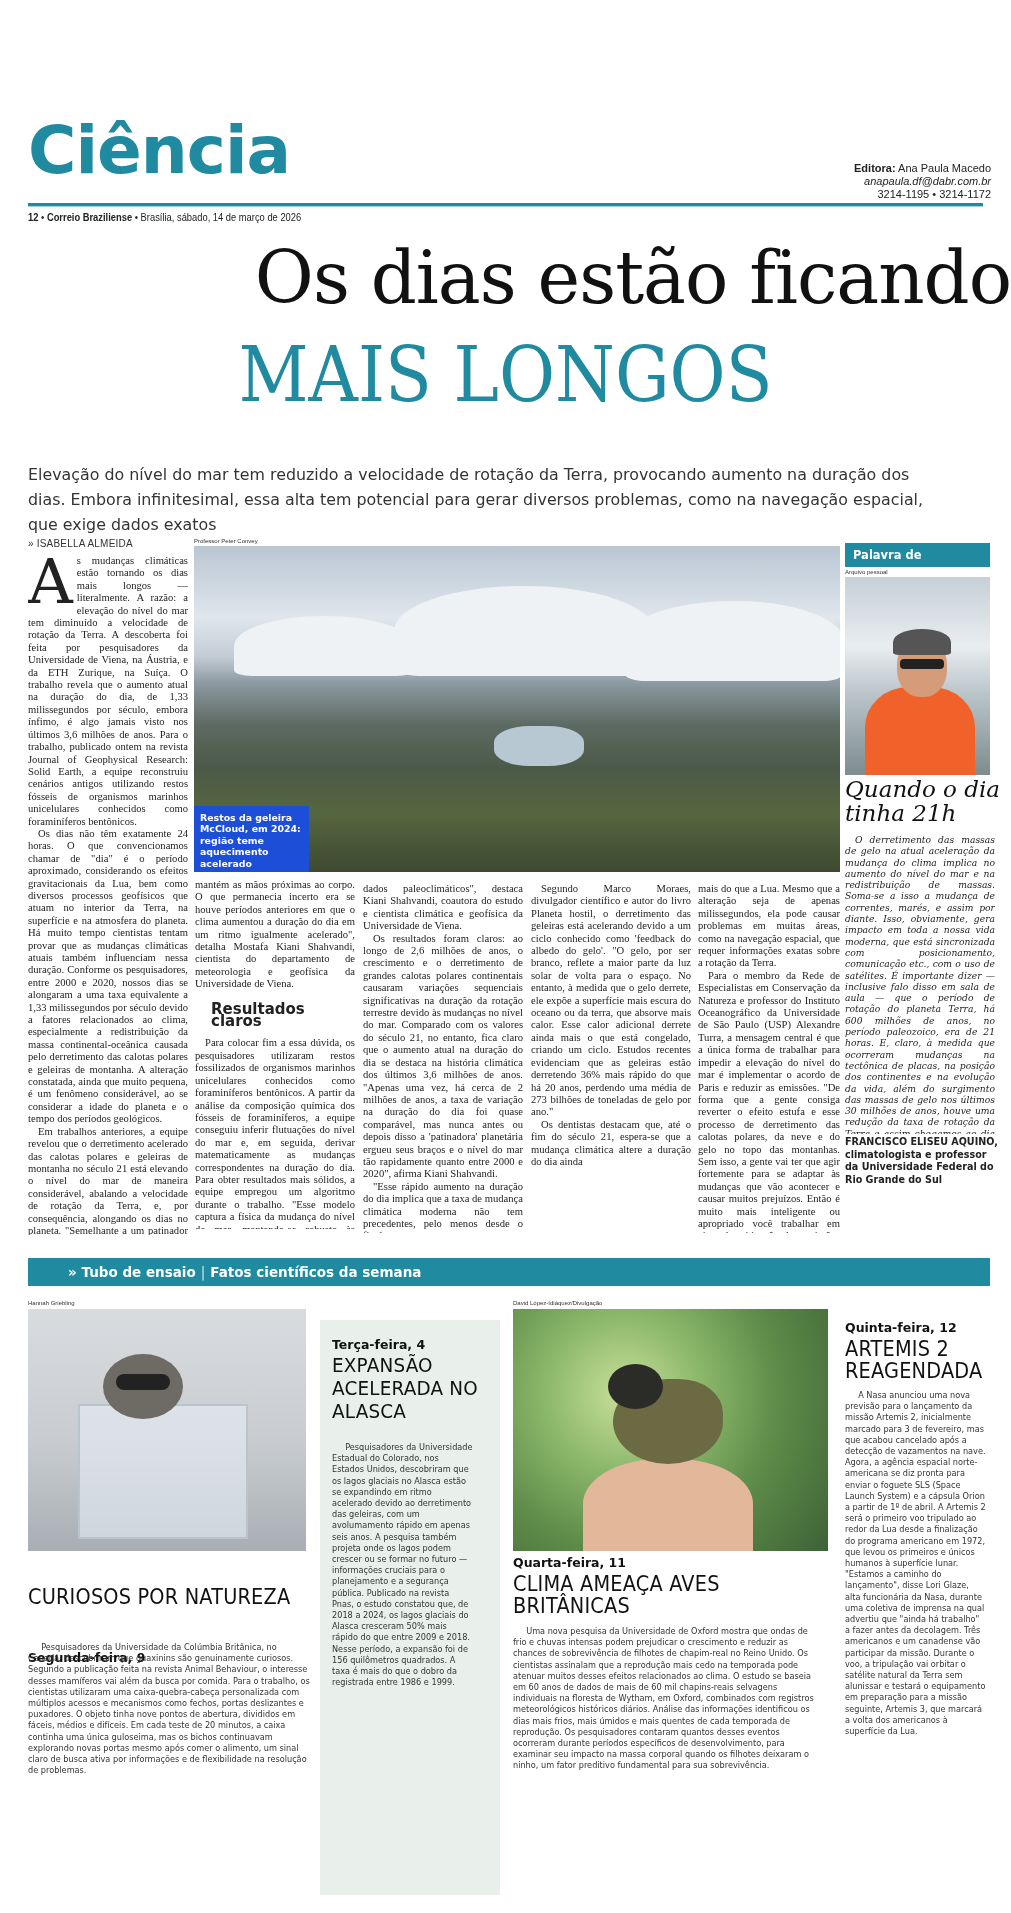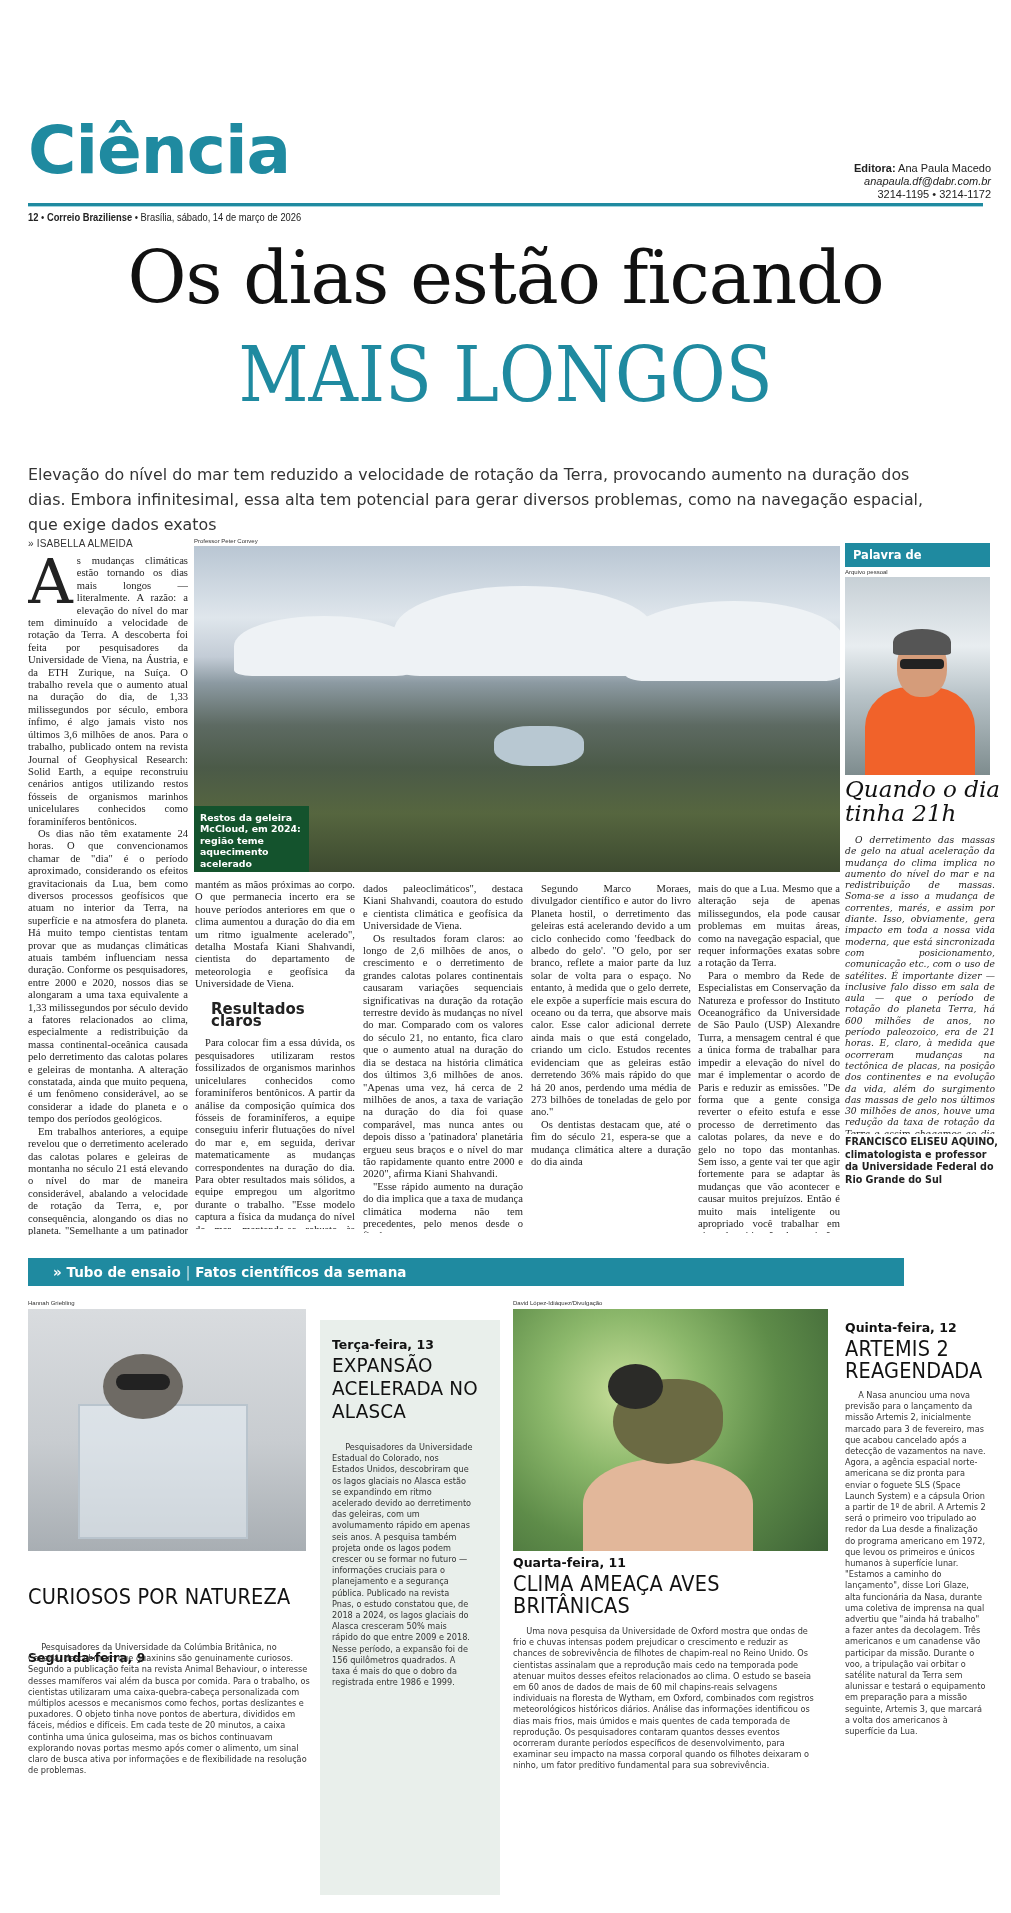--- a/index.html
+++ b/index.html
@@ -7,55 +7,55 @@
 body{width:1011px;height:1913px;position:relative;overflow:hidden;font-family:"Liberation Serif",serif;color:#1a1a1a}
 .abs{position:absolute}
 
 #section-title{left:28px;top:118px;font-family:"DejaVu Sans",sans-serif;font-weight:bold;font-size:66px;letter-spacing:-1px;color:#1f8aa0;line-height:1}
 #editor{right:20px;top:162px;text-align:right;font-family:"Liberation Sans",sans-serif;font-size:11px;line-height:13px;color:#222}
 #editor b{font-weight:bold}
 #editor .mail{font-style:italic}
 #hdr-rule{left:28px;top:203px;width:955px;height:4px;background:#1f8aa0;border-bottom:1px solid #9fd4de}
 #folio{left:28px;top:211px;font-family:"Liberation Sans",sans-serif;font-size:11px;color:#222;transform:scaleX(.85);transform-origin:left}
 #folio b{font-weight:bold}
-#headline1{left:0;width:1011px;top:236px;text-align:center;font-family:"DejaVu Serif",serif;font-size:72px;line-height:84px;color:#111;letter-spacing:-1px}
+#headline1{left:0;width:1011px;top:236px;text-align:right;font-family:"DejaVu Serif",serif;font-size:72px;line-height:84px;color:#111;letter-spacing:-1px}
 #headline2{left:0;width:1011px;top:330px;text-align:center;font-family:"DejaVu Serif",serif;font-size:76px;line-height:90px;color:#1f8aa0;letter-spacing:0px;transform:scaleX(.9)}
 #standfirst{left:28px;width:960px;top:462px;font-family:"DejaVu Sans",sans-serif;font-size:16.5px;line-height:25px;color:#333;transform:scaleX(.96);transform-origin:left}
 
 .col{font-size:10.6px;line-height:12.4px;text-align:justify;color:#222;hyphens:auto}
 .col p{text-indent:10px}
 .col p.noind{text-indent:0}
 #byline{left:28px;top:538px;font-family:"Liberation Sans",sans-serif;font-size:10px;color:#333;letter-spacing:.2px}
 #dropcap{float:left;font-size:62px;line-height:50px;margin:2px 4px 0 0;font-family:"DejaVu Serif",serif}
 #col1{left:28px;top:555px;width:160px;height:680px;overflow:hidden}
 #col2{left:195px;top:879px;width:160px;height:350px;overflow:hidden}
 #col3{left:363px;top:883px;width:160px;height:350px;overflow:hidden}
 #col4{left:531px;top:883px;width:160px;height:350px;overflow:hidden}
 #col5{left:698px;top:883px;width:142px;height:350px;overflow:hidden}
 .subhead{font-family:"DejaVu Sans",sans-serif;font-weight:bold;font-size:15px;margin:12px 16px 10px;color:#222}
 
 #photo-credit{left:194px;top:538px;font-family:"Liberation Sans",sans-serif;font-size:6px;color:#333}
 #main-photo{left:194px;top:546px;width:646px;height:326px;overflow:hidden;background:linear-gradient(180deg,#b9c6d3 0%,#dfe6ec 22%,#c3ccd6 34%,#8c9aa2 42%,#5d6a62 55%,#4b5a48 68%,#56663f 82%,#3d4a30 100%)}
 #main-photo .m{position:absolute;background:#eef2f5;border-radius:50% 50% 10% 10%}
-#caption-box{left:194px;top:806px;width:115px;height:66px;background:#14532d;color:#fff;font-family:"DejaVu Sans",sans-serif;font-weight:bold;font-size:9.4px;line-height:11.4px;padding:6px 6px}
+#caption-box{left:194px;top:806px;width:115px;height:66px;background:#1d4ed8;color:#fff;font-family:"DejaVu Sans",sans-serif;font-weight:bold;font-size:9.4px;line-height:11.4px;padding:6px 6px}
 
 #spec-tag{left:845px;top:543px;width:145px;height:24px;background:#1f8aa0;color:#fff;font-family:"DejaVu Sans",sans-serif;font-weight:bold;font-size:11.5px;line-height:24px;padding-left:8px}
 #spec-credit{left:845px;top:569px;font-family:"Liberation Sans",sans-serif;font-size:6px;color:#333}
 #spec-photo{left:845px;top:577px;width:145px;height:198px;overflow:hidden;background:linear-gradient(180deg,#c7d0d6 0%,#e8edf0 35%,#b8c3c8 60%,#7e8c8e 100%)}
 #spec-photo .jacket{position:absolute;left:20px;top:110px;width:110px;height:100px;background:#f1622a;border-radius:40% 40% 0 0}
 #spec-photo .head{position:absolute;left:52px;top:60px;width:50px;height:60px;background:#d59c7a;border-radius:45%}
 #spec-photo .cap{position:absolute;left:48px;top:52px;width:58px;height:26px;background:#555;border-radius:50% 50% 10% 10%}
 #spec-photo .glasses{position:absolute;left:55px;top:82px;width:44px;height:10px;background:#222;border-radius:4px}
 #spec-title{left:845px;top:777px;width:160px;font-family:"DejaVu Serif",serif;font-style:italic;font-size:23px;line-height:24px;color:#111}
 #spec-text{left:845px;top:834px;width:150px;font-family:"DejaVu Serif",serif;font-style:italic;font-size:9.2px;line-height:11.3px;color:#222;text-align:justify;height:300px;overflow:hidden}
 #spec-text p{text-indent:10px}
 #spec-sign{left:845px;top:1136px;width:155px;font-family:"DejaVu Sans",sans-serif;font-weight:bold;font-size:9.6px;line-height:12.5px;color:#222}
 #spec-sign .title{font-weight:bold}
 
-#tubo-bar{left:28px;top:1258px;width:876px;height:28px;background:#1f8aa0;color:#fff;font-family:"DejaVu Sans",sans-serif;font-weight:bold;font-size:13.5px;line-height:28px;padding-left:25px}
+#tubo-bar{left:28px;top:1258px;width:962px;height:28px;background:#1f8aa0;color:#fff;font-family:"DejaVu Sans",sans-serif;font-weight:bold;font-size:13.5px;line-height:28px;padding-left:40px}
 #tubo-bar .sep{font-weight:normal;margin:0 5px;opacity:.8}
 .credit{font-family:"Liberation Sans",sans-serif;font-size:6px;color:#333}
 .day{font-family:"DejaVu Sans",sans-serif;font-weight:bold;font-size:12.5px;color:#111}
 .ntitle{font-family:"DejaVu Sans",sans-serif;font-size:21px;line-height:22px;color:#111;letter-spacing:.2px;transform:scaleX(.92);transform-origin:left}
 .nbody{font-family:"DejaVu Sans",sans-serif;font-size:8.7px;line-height:11.2px;color:#333;transform:scaleX(.94);transform-origin:left}
 .nbody p{text-indent:14px}
 #n1-credit{left:28px;top:1300px}
 #n1-photo{left:28px;top:1309px;width:278px;height:242px;overflow:hidden;background:linear-gradient(180deg,#d9dcdf 0%,#c8ccd0 55%,#a8aeb3 100%)}
 #n1-photo .box{position:absolute;left:50px;top:95px;width:170px;height:135px;background:rgba(230,238,245,.6);border:2px solid #b9c4cd}
 #n1-photo .rac{position:absolute;left:75px;top:45px;width:80px;height:65px;background:#6e6a64;border-radius:50%}
@@ -161,21 +161,21 @@
   <div class="rac"></div>
   <div class="mask"></div>
 </div>
 <div id="n1-day" class="abs day">Segunda-feira, 9</div>
 <div id="n1-title" class="abs ntitle">CURIOSOS POR NATUREZA</div>
 <div id="n1-body" class="abs nbody">
     <p>Pesquisadores da Universidade da Colúmbia Britânica, no Canadá, descobriram que guaxinins são genuinamente curiosos. Segundo a publicação feita na revista Animal Behaviour, o interesse desses mamíferos vai além da busca por comida. Para o trabalho, os cientistas utilizaram uma caixa-quebra-cabeça personalizada com múltiplos acessos e mecanismos como fechos, portas deslizantes e puxadores. O objeto tinha nove pontos de abertura, divididos em fáceis, médios e difíceis. Em cada teste de 20 minutos, a caixa continha uma única guloseima, mas os bichos continuavam explorando novas portas mesmo após comer o alimento, um sinal claro de busca ativa por informações e de flexibilidade na resolução de problemas.</p>
   </div>
 
 <div id="n2-box" class="abs"></div>
-<div id="n2-day" class="abs day">Terça-feira, 13</div>
+<div id="n2-day" class="abs day">Terça-feira, 4</div>
 <div id="n2-title" class="abs ntitle">EXPANSÃO ACELERADA NO ALASCA</div>
 <div id="n2-body" class="abs nbody">
     <p>Pesquisadores da Universidade Estadual do Colorado, nos Estados Unidos, descobriram que os lagos glaciais no Alasca estão se expandindo em ritmo acelerado devido ao derretimento das geleiras, com um avolumamento rápido em apenas seis anos. A pesquisa também projeta onde os lagos podem crescer ou se formar no futuro — informações cruciais para o planejamento e a segurança pública. Publicado na revista Pnas, o estudo constatou que, de 2018 a 2024, os lagos glaciais do Alasca cresceram 50% mais rápido do que entre 2009 e 2018. Nesse período, a expansão foi de 156 quilômetros quadrados. A taxa é mais do que o dobro da registrada entre 1986 e 1999.</p>
   </div>
 
 <div id="n3-credit" class="abs credit">David López-Idiáquez/Divulgação</div>
 <div id="n3-photo" class="abs">
   <div class="hand"></div>
   <div class="bird"></div>
   <div class="birdhead"></div>

